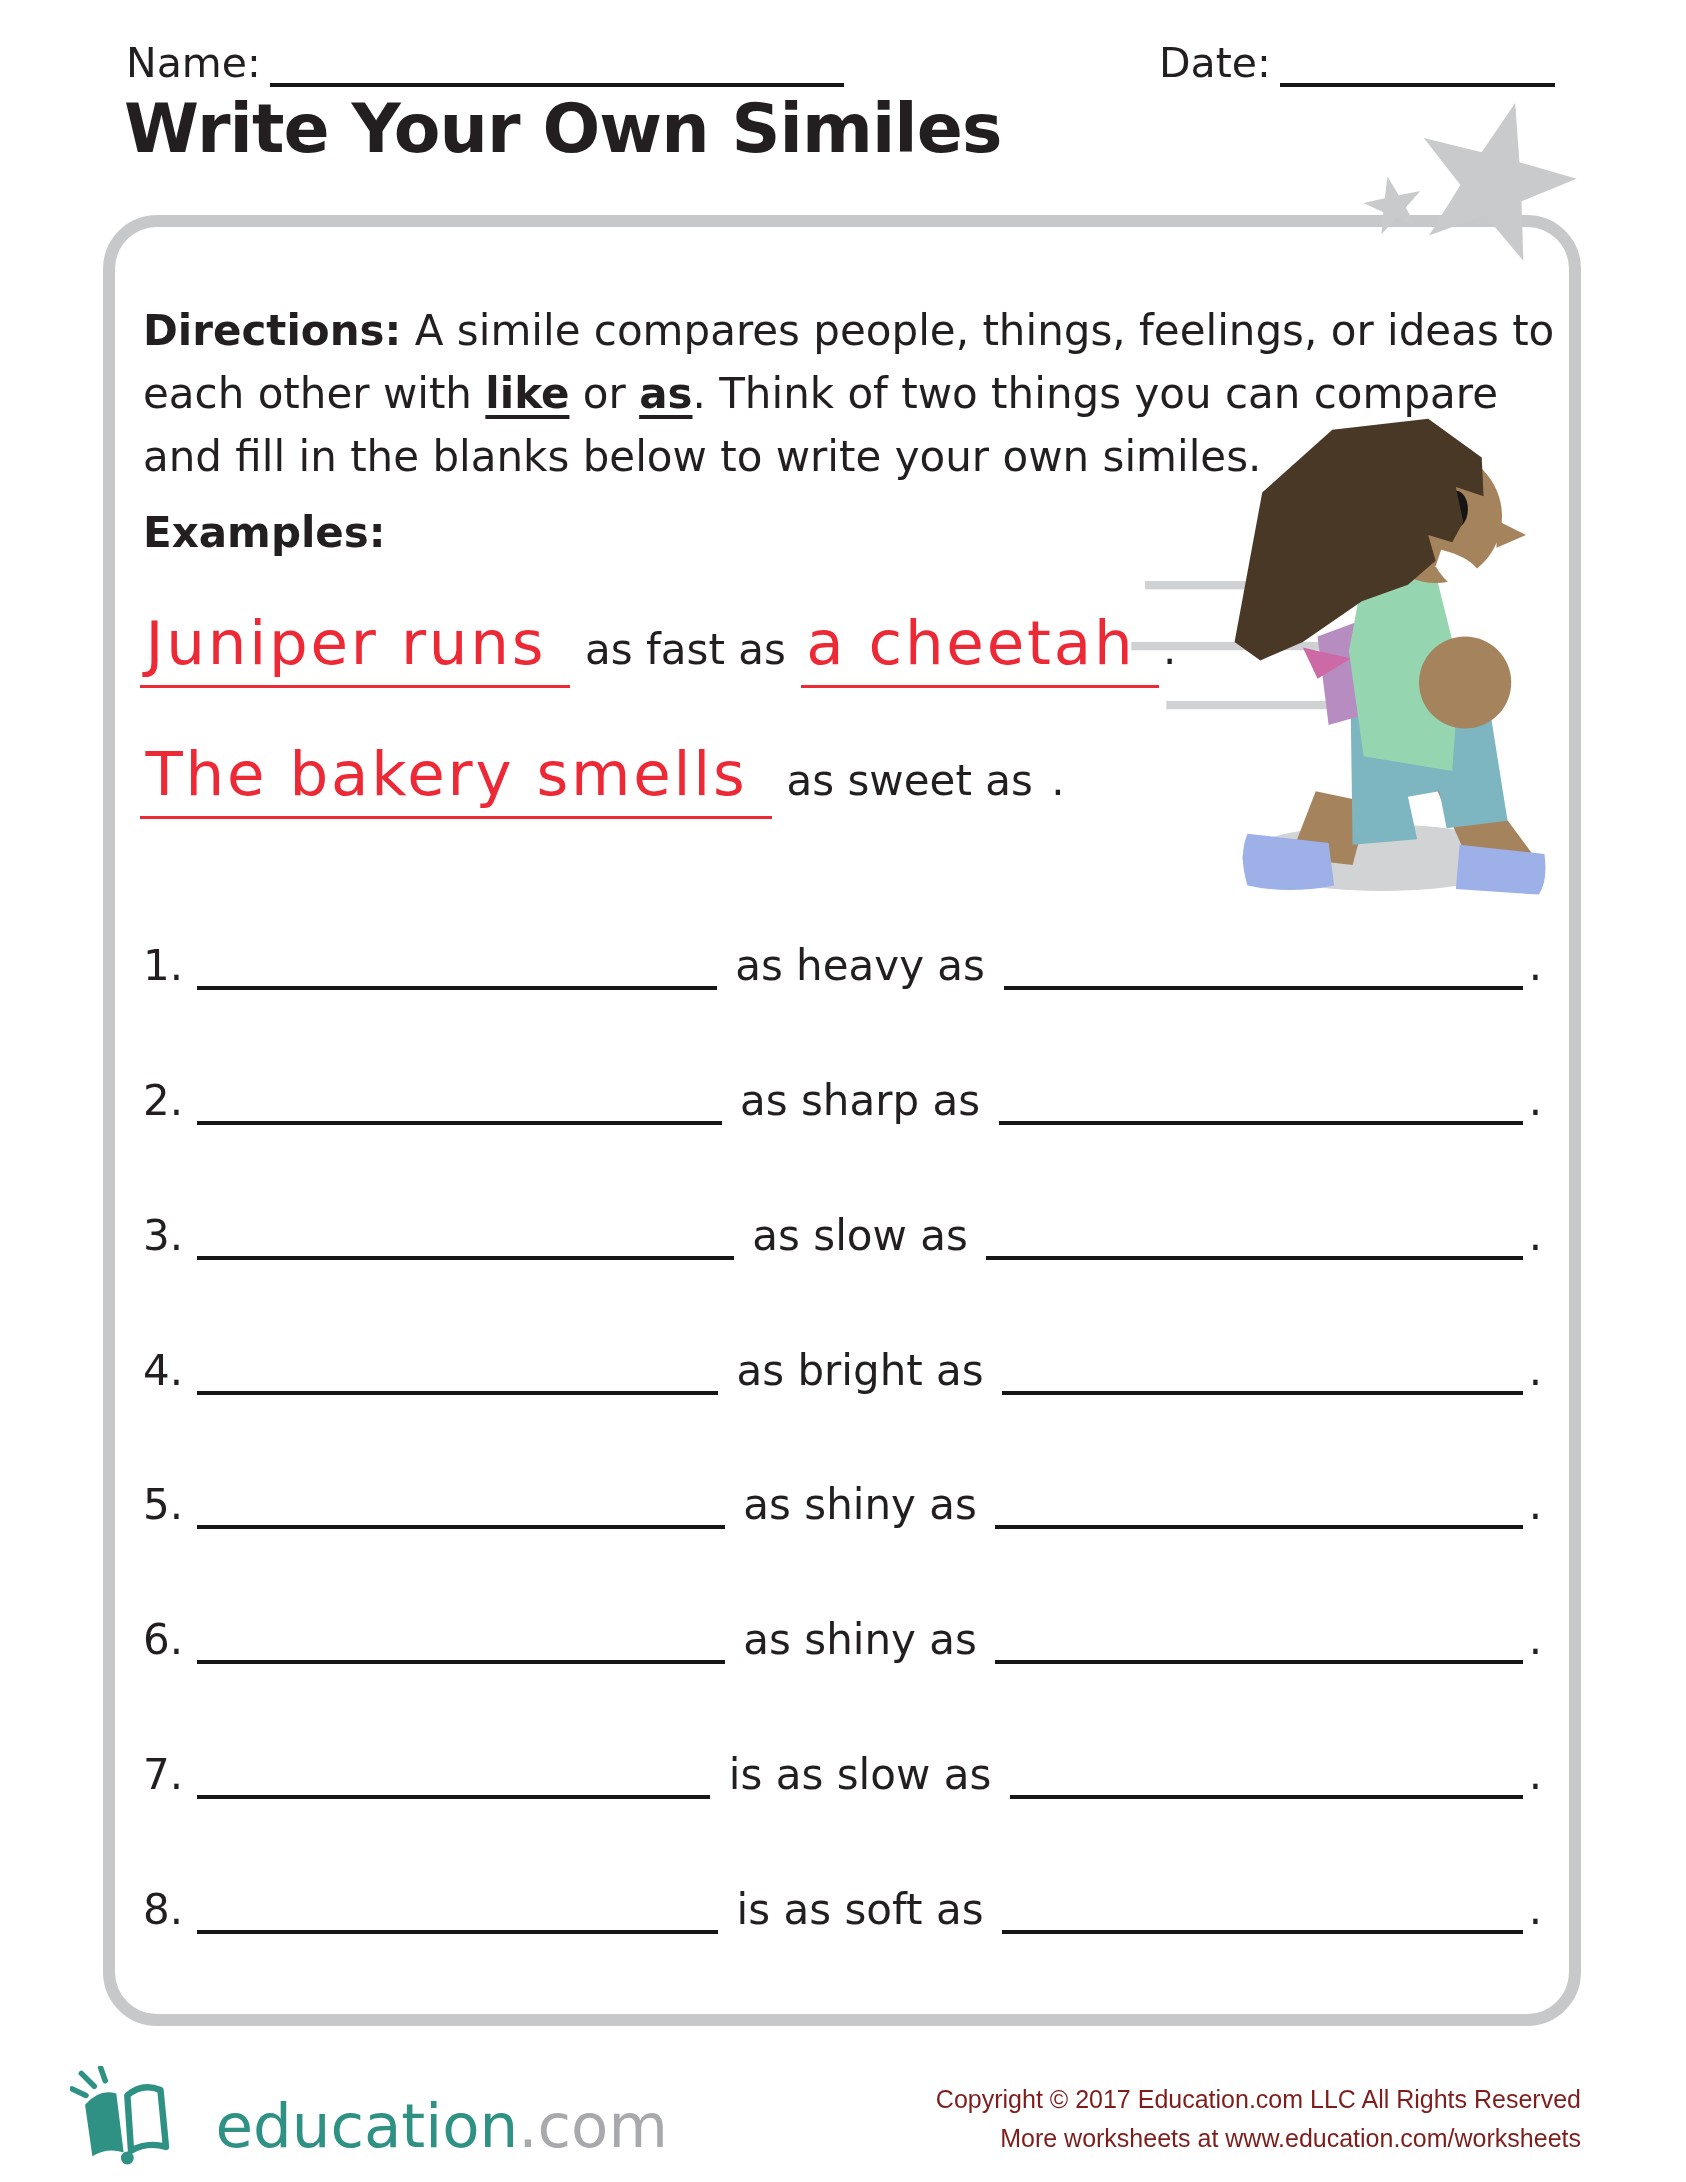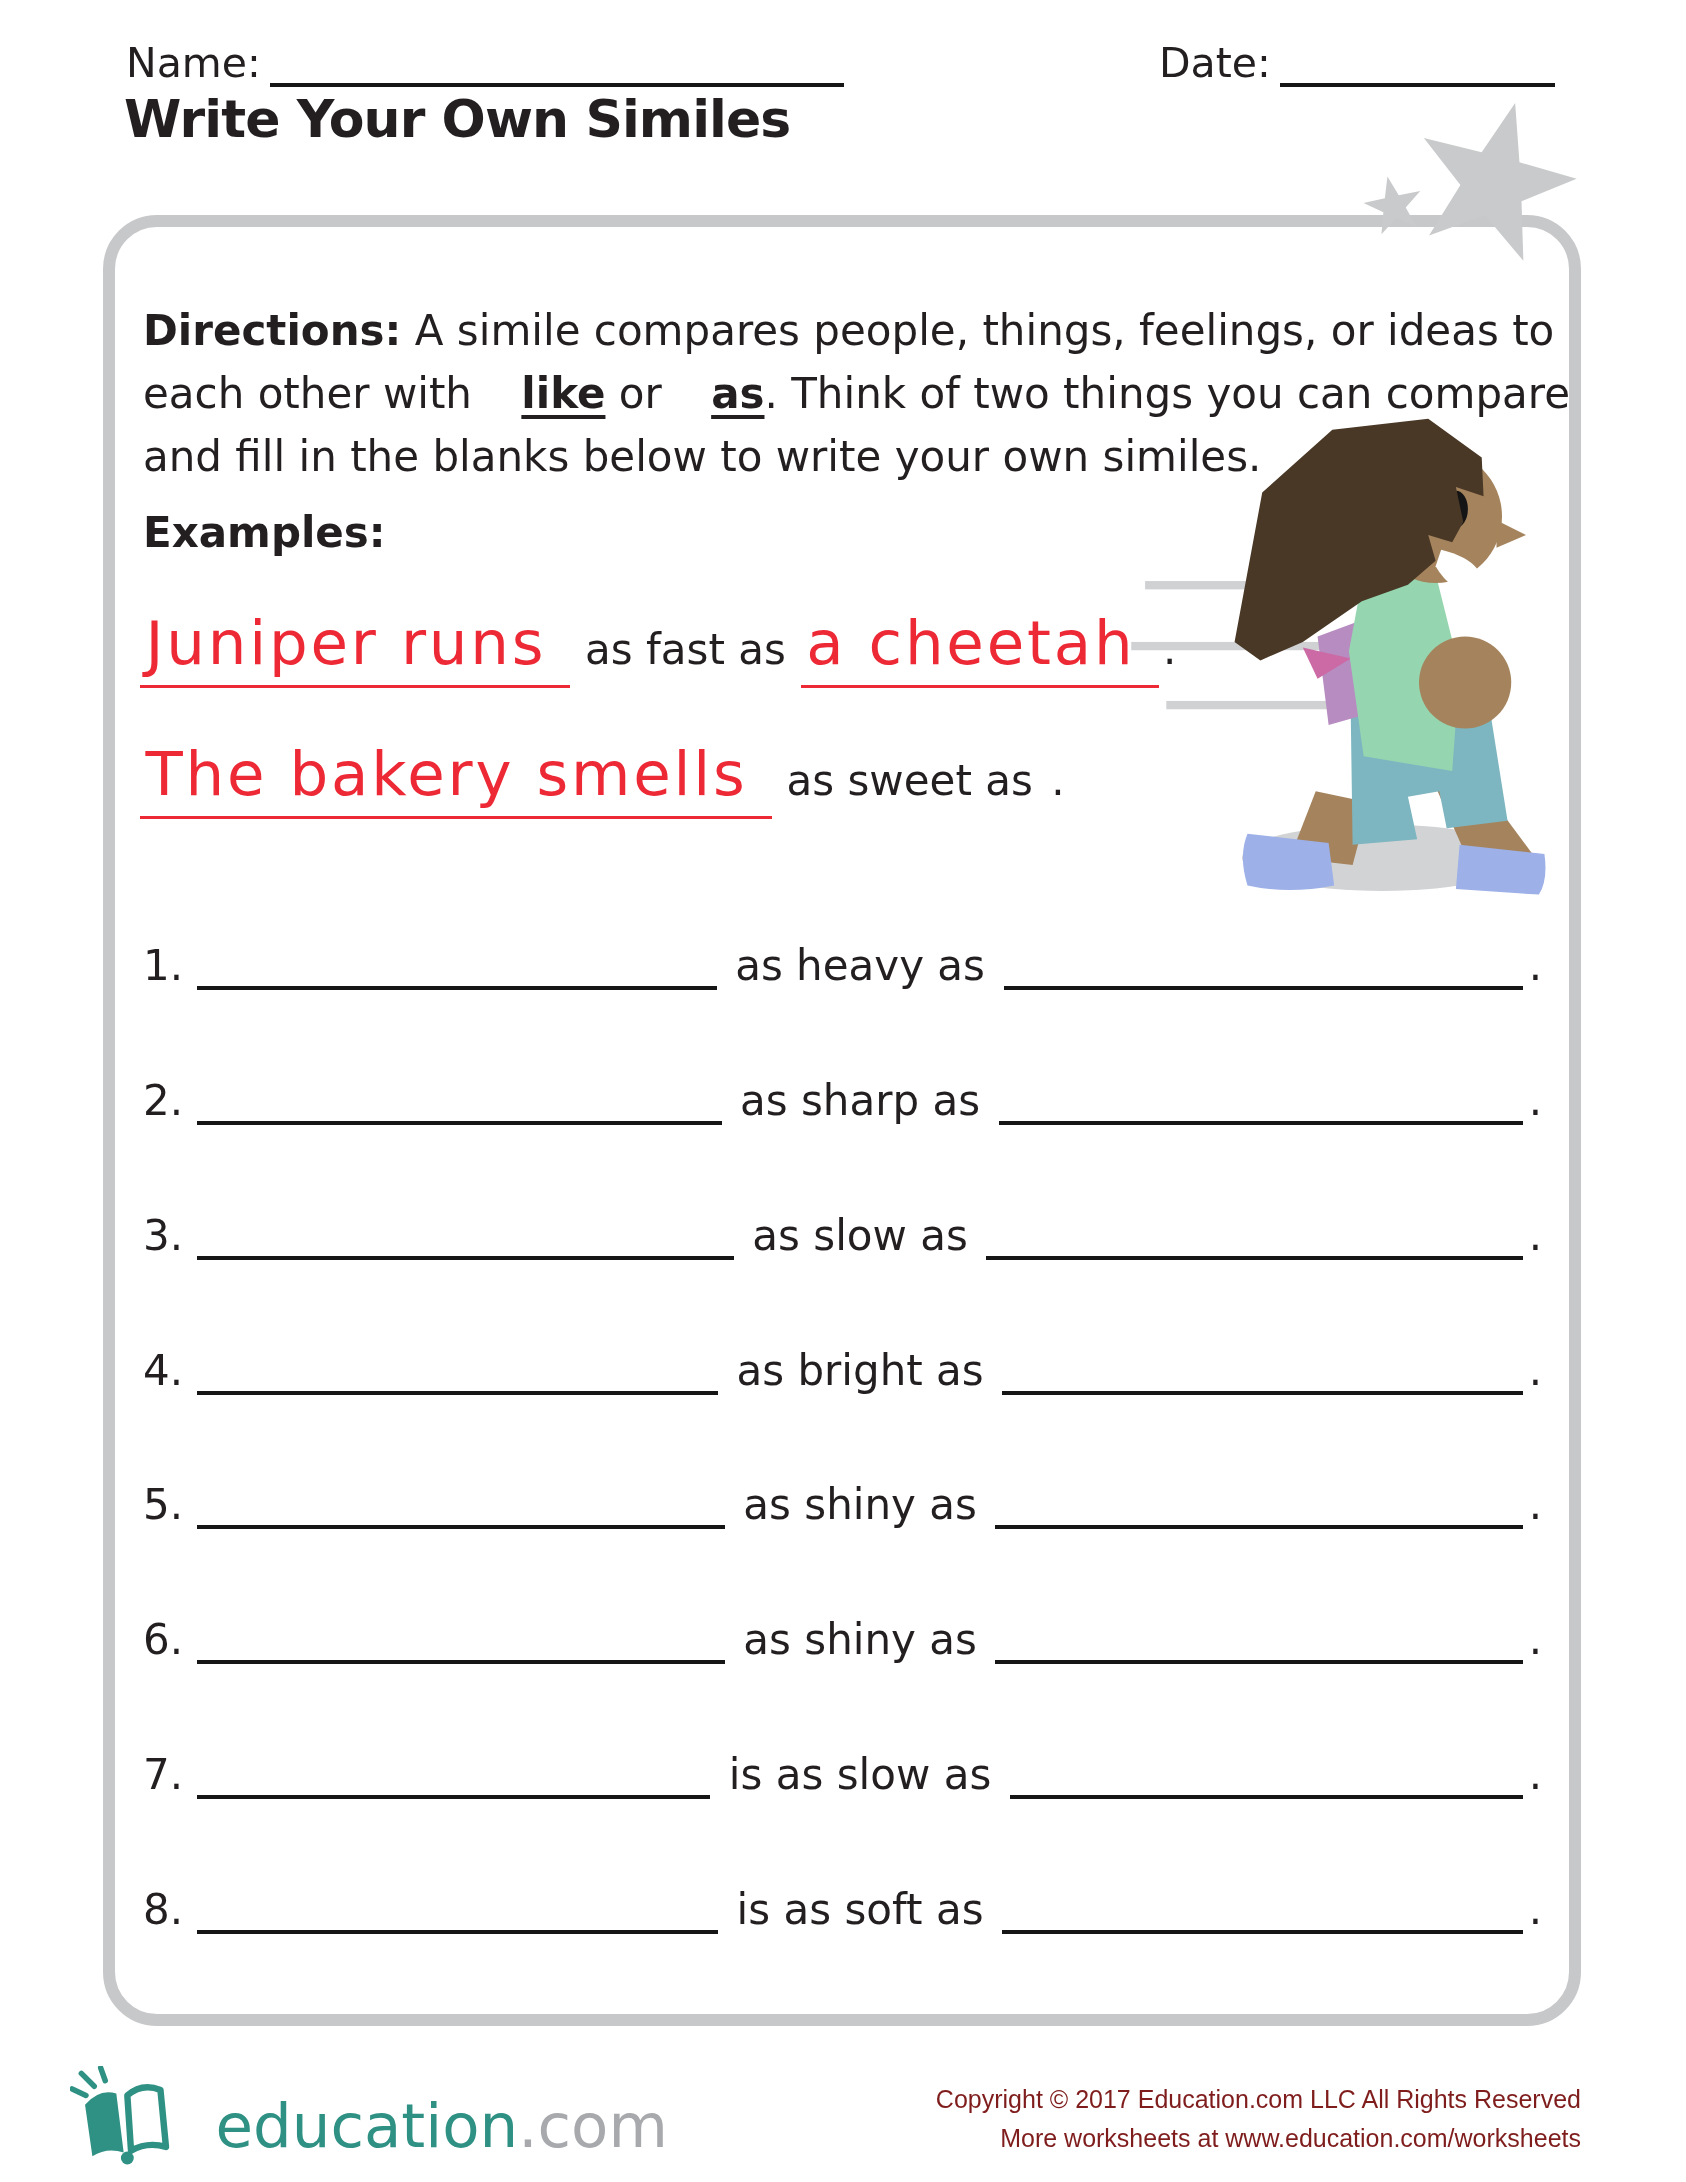--- a/index.html
+++ b/index.html
@@ -4,32 +4,32 @@
 <style>
   html,body { margin:0; padding:0; background:#ffffff; }
   .page {
     position:relative; width:1686px; height:2183px; background:#ffffff;
     font-family:"DejaVu Sans", sans-serif; color:#231f20; overflow:hidden;
   }
   
   .field-row { position:absolute; display:flex; align-items:flex-end; font-size:41px; }
   .field-label { white-space:nowrap; }
   .h-blank { display:inline-block; border-bottom:4.6px solid #161616; height:7.4px; margin-left:9.2px; }
-  .page-title { position:absolute; left:124px; top:89px; font-size:52px; font-weight:bold; letter-spacing:-0.9px; }
+  .page-title { position:absolute; left:124px; top:89px; font-size:68px; font-weight:bold; letter-spacing:-0.9px; }
   .stars-svg { position:absolute; left:1355px; top:100px; width:231px; height:171px; z-index:5; }
   
   .ws-box {
     position:absolute; left:103px; top:215px; width:1454px; height:1787px;
     border:12px solid #c7c8ca; border-radius:54px; background:#ffffff; z-index:1;
   }
   
   .directions { position:absolute; left:143px; top:257px; width:1449px; font-size:42px; line-height:63px; z-index:2; }
   .dline { display:block; }
   .b { font-weight:bold; }
-  .u { text-decoration:underline; text-decoration-thickness:3.7px; text-underline-offset:6.5px;margin-left:36px; }
+  .u { text-decoration:underline; text-decoration-thickness:3.7px; text-underline-offset:6.5px; }
   .examples-heading { position:absolute; left:143px; top:508px; font-size:42px; font-weight:bold; z-index:2; }
   
   .ex-row { position:absolute; left:140px; display:flex; align-items:baseline; white-space:nowrap; z-index:2; }
   .hand {
     font-size:61px; font-weight:normal; letter-spacing:2.8px; color:#ed2936;
     border-bottom:3.7px solid #ed2936; padding:0 24px 7.4px 5.5px;
   }
   .ex-mid { font-size:42px; margin:0 14.8px; }
   .ex-period { font-size:42px; margin-left:3.7px; }
   

